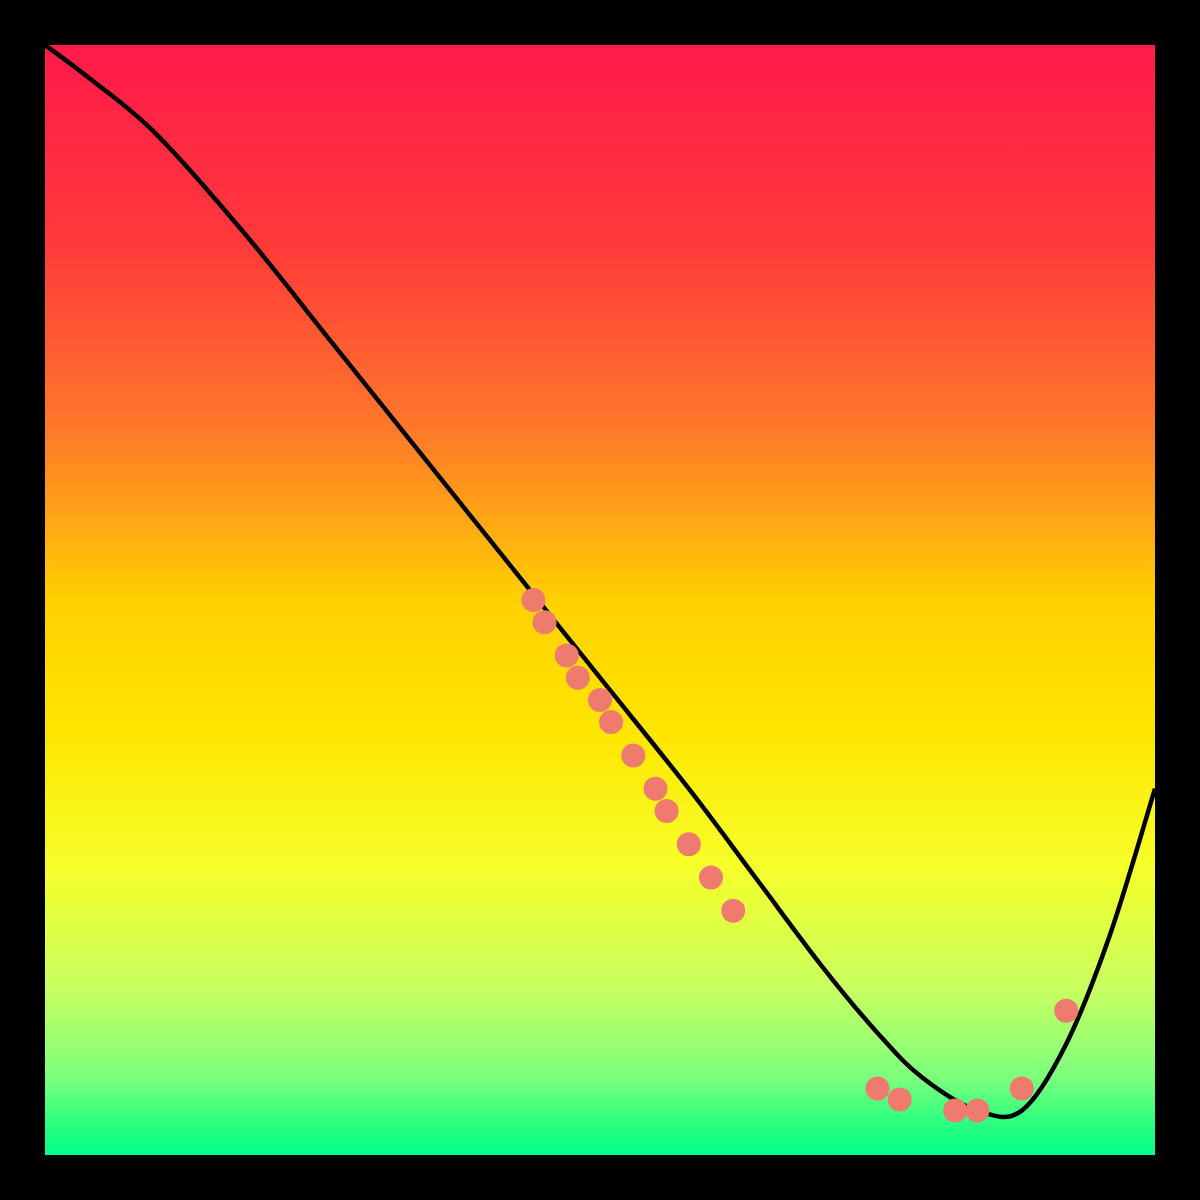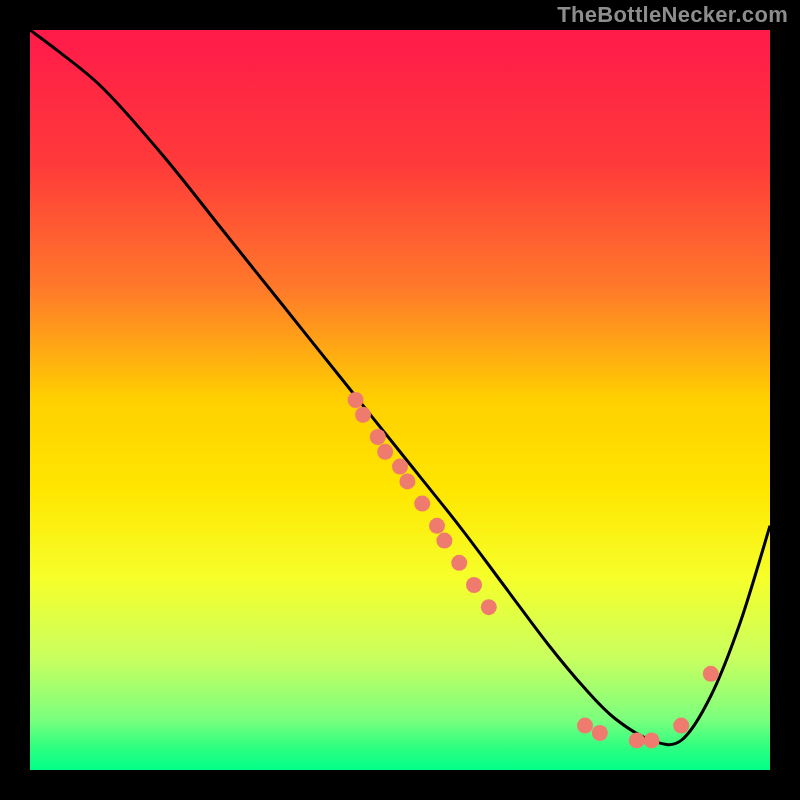--- a/index.html
+++ b/index.html
@@ -34,21 +34,20 @@
     top: 30px;
     width: 740px;
     height: 740px;
   }
   svg { display: block; }
 </style>
 </head>
 <body>
 
 <div class="stage">
-  <div class="watermark">TheBottleNecker.com</div>
 
   <div class="plot-wrap">
     <svg id="chart-svg" width="740" height="740" viewBox="0 0 740 740" preserveAspectRatio="none">
       <defs>
         <linearGradient id="bg-grad" x1="0" y1="0" x2="0" y2="1">
             <stop offset="0%" stop-color="#ff1a4a"></stop>
             <stop offset="18%" stop-color="#ff3a3a"></stop>
             <stop offset="35%" stop-color="#ff7a2a"></stop>
             <stop offset="50%" stop-color="#ffd000"></stop>
             <stop offset="62%" stop-color="#ffe600"></stop>

